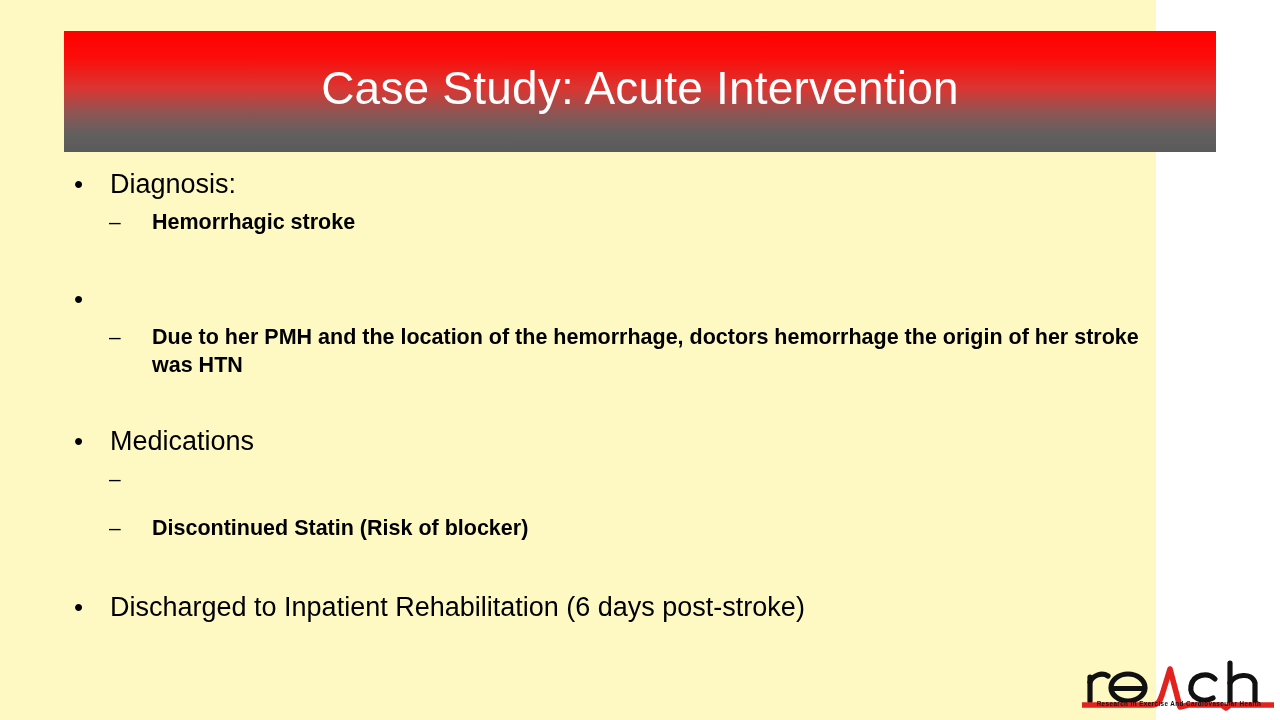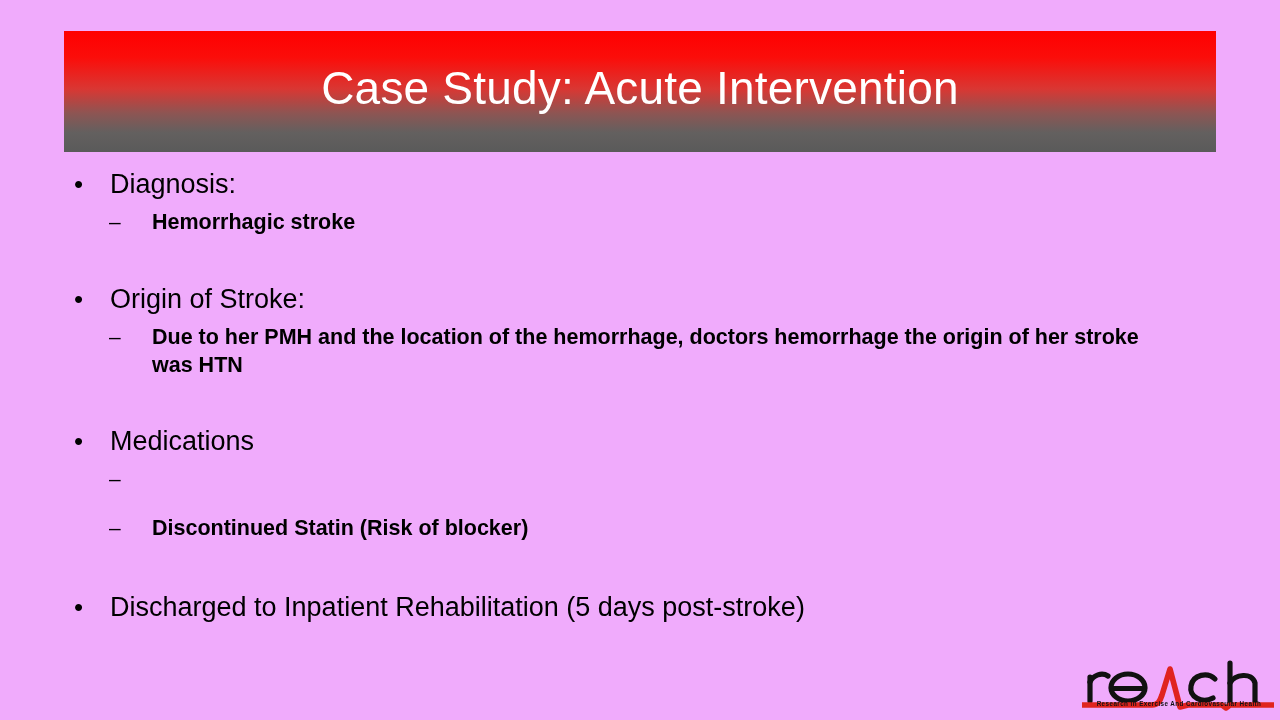--- a/index.html
+++ b/index.html
@@ -14,23 +14,23 @@
     overflow: hidden;
     font-family: "Liberation Sans", sans-serif;
     color: #000000;
     position: relative;
   }
 
   #slide {
     position: absolute;
     left: 0;
     top: 0;
-    width: 1280px;
+    width: 1156px;
     height: 720px;
-    background: #f0abfc;
+    background: #fef9c3;
   }
 
   
   #title-banner {
     position: absolute;
     left: 64px;
     top: 31px;
     width: 1152px;
     height: 121px;
     background: linear-gradient(to bottom,
@@ -164,21 +164,20 @@
         <span class="l2-marker">–</span>
         <span class="l2-text">Hemorrhagic stroke</span>
       </div>
     </div>
 
     <div class="gap-block"></div>
 
     <div class="bullet-group">
       <div class="l1-row">
         <span class="l1-marker">•</span>
-        <span class="l1-text">Origin of Stroke:</span>
       </div>
       <div class="l2-row">
         <span class="l2-marker">–</span>
         <span class="l2-text">Due to her PMH and the location of the hemorrhage, doctors hemorrhage the origin of her stroke was HTN</span>
       </div>
     </div>
 
     <div class="gap-block-2"></div>
 
     <div class="bullet-group">
@@ -194,21 +193,21 @@
         <span class="l2-marker">–</span>
         <span class="l2-text">Discontinued Statin (Risk of blocker)</span>
       </div>
     </div>
 
     <div class="gap-block-2"></div>
 
     <div class="bullet-group">
       <div class="l1-row">
         <span class="l1-marker">•</span>
-        <span class="l1-text">Discharged to Inpatient Rehabilitation (5 days post-stroke)</span>
+        <span class="l1-text">Discharged to Inpatient Rehabilitation (6 days post-stroke)</span>
       </div>
     </div>
 
   </div>
 
   <div id="reach-logo">
     <svg width="196" height="62" viewBox="0 0 196 62" xmlns="http://www.w3.org/2000/svg">
 
       <g fill="none" stroke="#111111" stroke-width="5.2" stroke-linecap="round">
 

